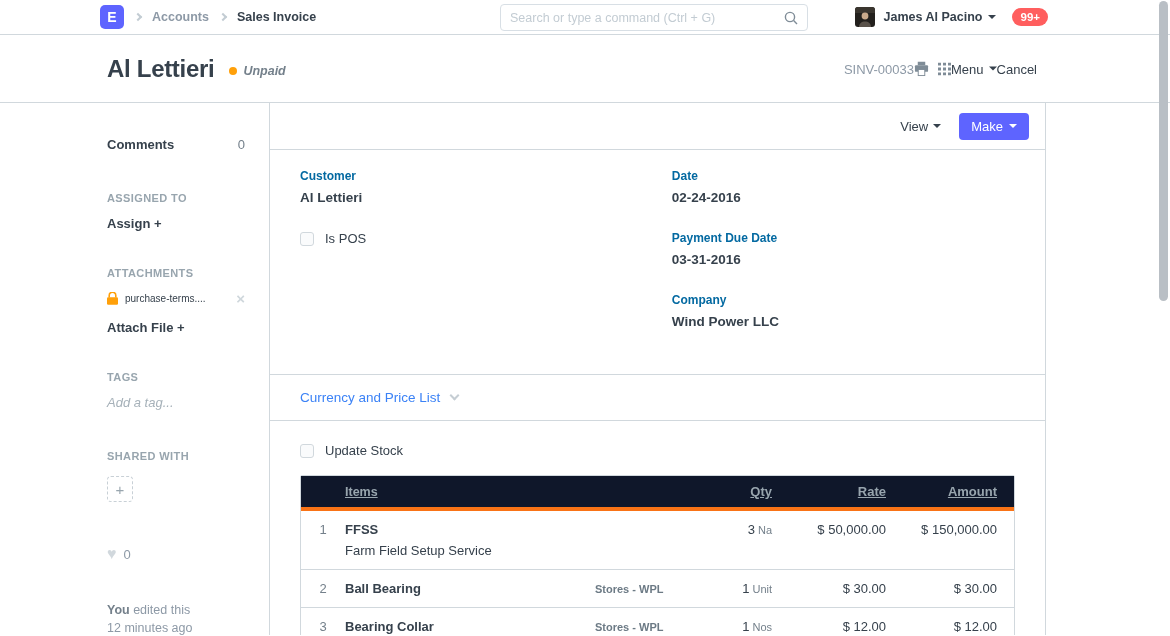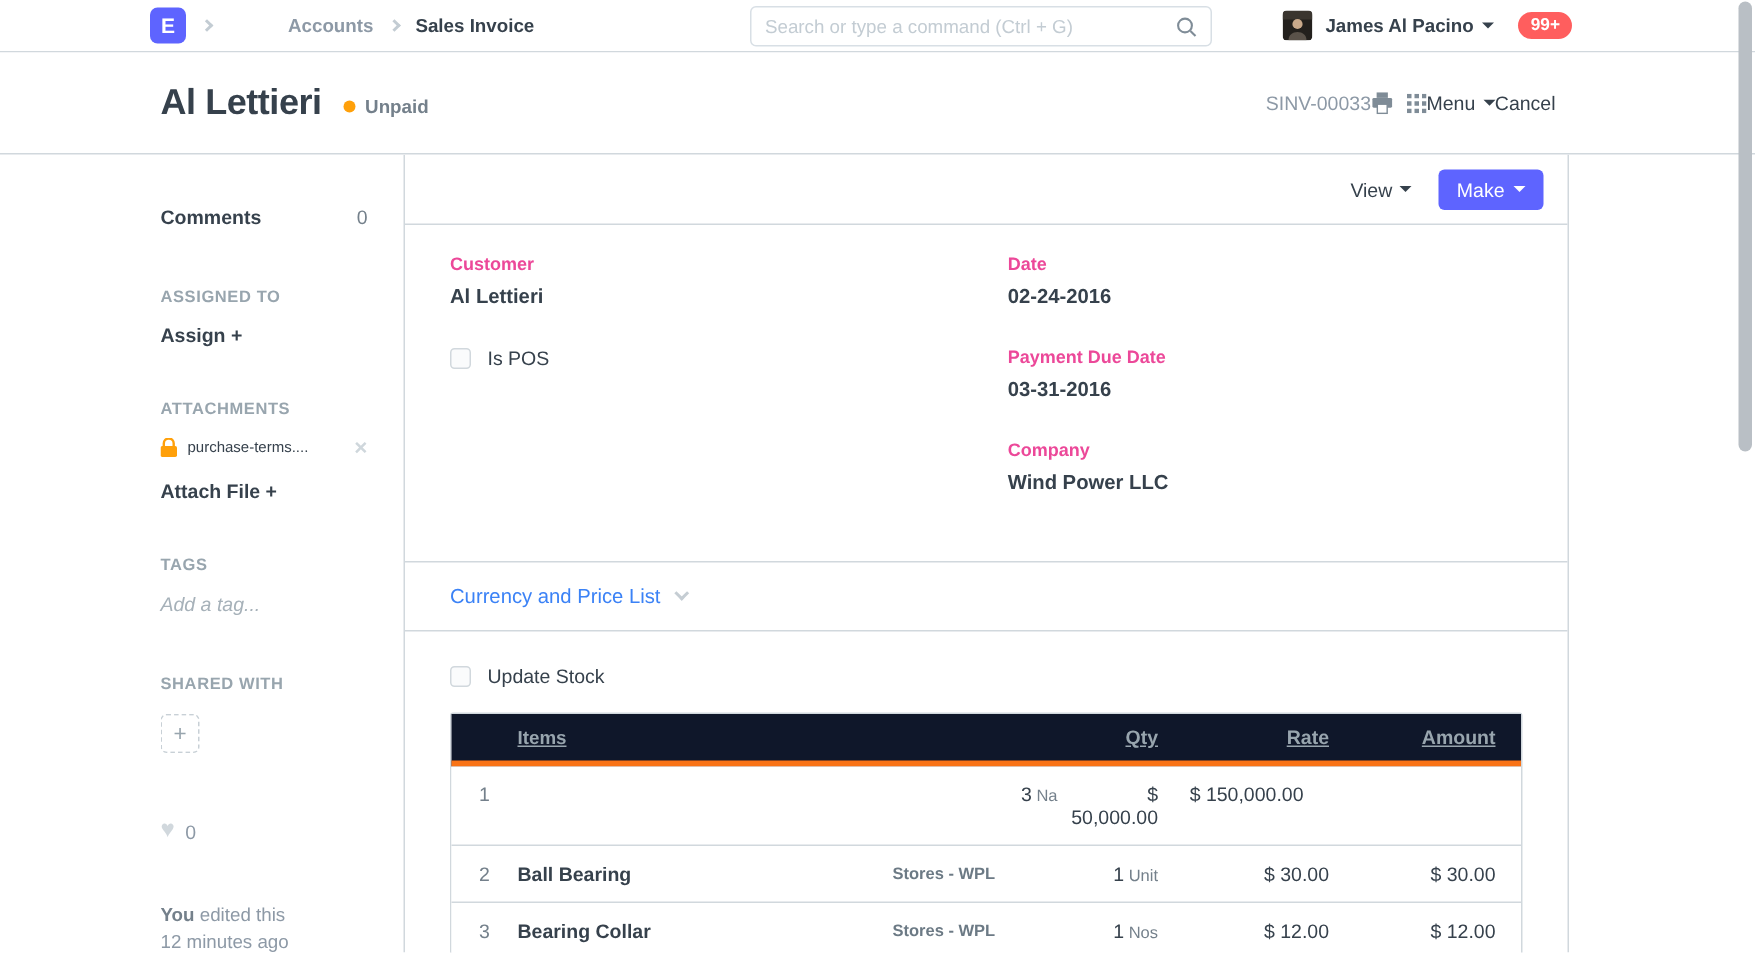--- a/index.html
+++ b/index.html
@@ -10,21 +10,21 @@
   }
   .page { position:relative; width:1170px; height:636px; overflow:hidden; background:#fff; }
 
   
   .navbar { position:relative; height:35px; background:#fff; border-bottom:1px solid #d1d8dd; }
   .nav-left { position:absolute; left:100px; top:0; height:100%; display:flex; align-items:center; gap:11px; }
   .logo { width:24px; height:24px; border-radius:5px; background:#5e64ff; color:#fff;
           font-size:14px; font-weight:700; display:flex; align-items:center; justify-content:center; cursor:pointer; }
   .chev-right { display:inline-block; width:6px; height:6px; border-top:2px solid #c3ccd3; border-right:2px solid #c3ccd3; transform:rotate(45deg); }
   .crumb { font-size:12.5px; font-weight:700; cursor:pointer; }
-  .crumb.muted { color:#8d99a6;margin-left:40px; }
+  .crumb.muted { color:#8d99a6; }
   .crumb.dark { color:#36414c; }
 
   .nav-search { position:absolute; left:500px; top:4px; width:308px; height:27px;
                 border:1px solid #d8dfe5; border-radius:4px; background:#fff;
                 display:flex; align-items:center; padding:0 9px; }
   .nav-search input { flex:1; border:none; outline:none; background:transparent;
                       font-family:inherit; font-size:12.5px; color:#36414c; }
   .nav-search input::placeholder { color:#c3ccd3; }
 
   .nav-right { position:absolute; right:122px; top:0; height:100%; display:flex; align-items:center; }
@@ -33,21 +33,21 @@
   .caret-down { display:inline-block; width:0; height:0; margin-left:6px;
                 border-left:4px solid transparent; border-right:4px solid transparent; border-top:4px solid #36414c; }
   .badge { margin-left:16px; background:#ff5e5e; color:#fff; font-size:11.5px; font-weight:700;
            padding:3px 8px; border-radius:10px; cursor:pointer; }
 
   
   .page-head { position:relative; height:68px; background:#fff; border-bottom:1px solid #d1d8dd; }
   .title-wrap { position:absolute; left:107px; top:50%; transform:translateY(-50%);
                 display:flex; align-items:center; gap:15px; }
   .page-title { font-size:24px; font-weight:700; color:#36414c; letter-spacing:-0.3px; }
-  .status { display:flex; align-items:center; gap:6px; margin-top:4px; }
+  .status { display:flex; align-items:center; gap:6px; margin-top:4px;font-style:italic; }
   .status-dot { width:8px; height:8px; border-radius:50%; background:#ffa00a; }
   .status-label { font-size:12.5px; font-weight:700; color:#74808b; }
   .head-actions { position:absolute; right:133px; top:50%; transform:translateY(-50%);
                   display:flex; align-items:center; }
   .doc-id { font-size:13px; color:#8d99a6; }
   .icon-btn { display:flex; align-items:center; cursor:pointer; }
   .head-icons { display:flex; align-items:center; gap:9px; }
   .text-btn { font-size:13px; color:#36414c; display:flex; align-items:center; cursor:pointer; }
   .text-btn .caret-down { margin-left:5px; }
 
@@ -82,21 +82,21 @@
              justify-content:flex-end; gap:18px; padding-right:16px; }
   .make-btn { background:#5e64ff; color:#fff; font-size:13px; font-weight:500; border:none;
               border-radius:4px; padding:6px 12px; display:flex; align-items:center; cursor:pointer;
               font-family:inherit; }
   .make-btn .caret-down { border-top-color:#fff; }
 
   
   .sec-fields { height:225px; border-bottom:1px solid #d1d8dd; padding:19px 30px 0; }
   .form-grid { display:grid; grid-template-columns:52% 48%; }
   .field { margin-bottom:26px; }
-  .field-label { font-size:12px; font-weight:600; color:#ec4899; margin-bottom:7px; }
+  .field-label { font-size:12px; font-weight:600; color:#0369a1; margin-bottom:7px; }
   .field-value { font-size:13.5px; font-weight:700; color:#36414c; cursor:pointer; }
   .checkbox-row { display:flex; align-items:center; gap:11px; cursor:pointer; }
   .checkbox { width:14px; height:14px; border:1px solid #d1d8dd; border-radius:3px; background:#fafbfc; flex:0 0 auto; }
   .checkbox-label { font-size:13px; color:#36414c; }
   .sec-currency { height:46px; border-bottom:1px solid #d1d8dd; display:flex; align-items:center;
                   gap:11px; padding:0 30px; cursor:pointer; }
   .sec-currency-label { font-size:13.5px; color:#3b82f6; }
   .chev-down { display:inline-block; width:7px; height:7px; border-right:2px solid #c5cdd3;
                border-bottom:2px solid #c5cdd3; transform:rotate(45deg); margin-top:-4px; }
   .sec-stock { padding:22px 30px 0; }
@@ -298,20 +298,24 @@
             <span></span>
             <span>Items</span>
             <span></span>
             <span class="cell-num" style="color:#98a5ae;">Qty</span>
             <span class="cell-num" style="color:#98a5ae;">Rate</span>
             <span class="cell-num cell-amt" style="color:#98a5ae;">Amount</span>
           </div>
 
           <div class="tgrid trow">
             <span class="cell-idx">1</span>
+            <span class="cell-item">
+              <div class="item-name">FFSS</div>
+              <div class="item-desc">Farm Field Setup Service</div>
+            </span>
             <span class="cell-wh"></span>
             <span class="cell-num">
               <span>3</span><span class="uom">Na</span>
             </span>
             <span class="cell-num">$ 50,000.00</span>
             <span class="cell-num cell-amt">$ 150,000.00</span>
           </div>
 
           <div class="tgrid trow">
             <span class="cell-idx">2</span>

